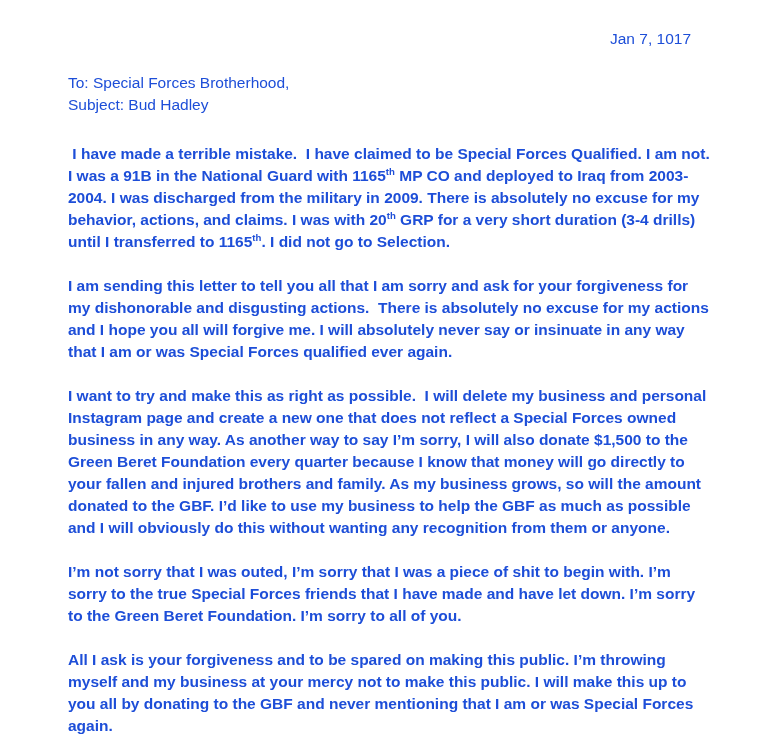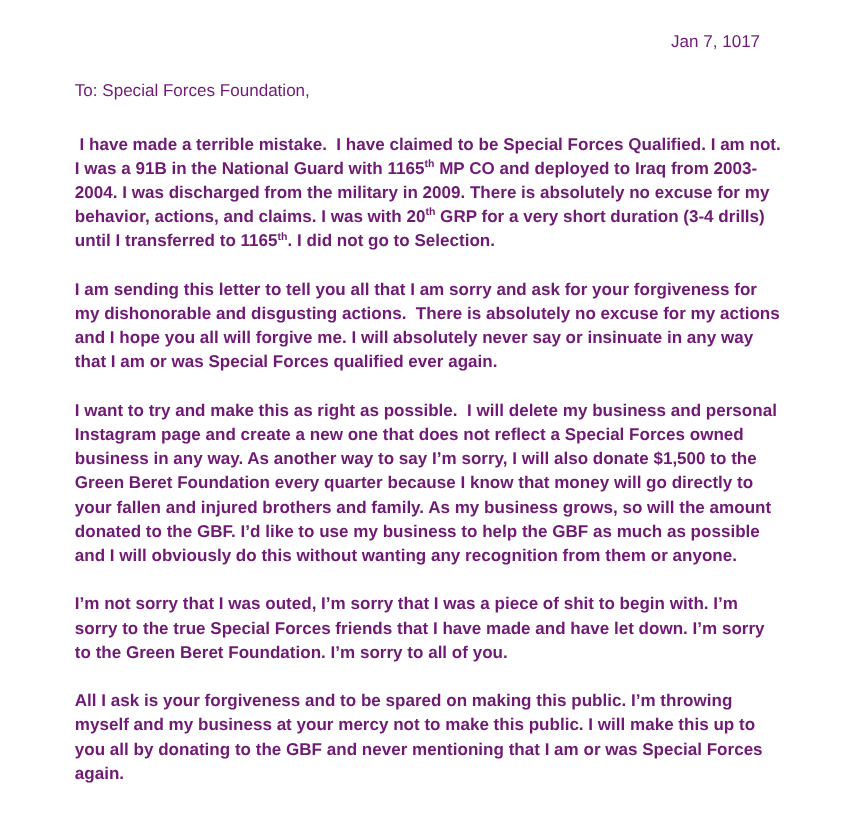--- a/index.html
+++ b/index.html
@@ -10,21 +10,21 @@
   .page {
     position: relative;
     width: 775px;
     height: 754px;
     box-sizing: border-box;
     background: #ffffff;
     padding: 28px 64px 0 68px;
     font-family: "Liberation Sans", sans-serif;
     font-size: 15.5px;
     line-height: 22px;
-    color: #701a75;
+    color: #1d4ed8;
     overflow: hidden;
   }
   .date-line {
     text-align: right;
     padding-right: 20px;
     margin: 0 0 22px 0;
   }
   .addr-line {
     margin: 0;
     white-space: pre-wrap;
@@ -44,21 +44,22 @@
   }
 </style>
 </head>
 <body>
 
 <div class="page">
 
   <p class="date-line">Jan 7, 1017</p>
 
   <div class="header-block">
-    <p class="addr-line">To: Special Forces Foundation,</p>
+    <p class="addr-line">To: Special Forces Brotherhood,</p>
+    <p class="addr-line">Subject: Bud Hadley</p>
   </div>
 
   <div>
       <p class="para"><span> I have made a terrible mistake.  I have claimed to be Special Forces Qualified. I am not. I was a 91B in the National Guard with 1165</span><sup>th</sup><span> MP CO and deployed to Iraq from 2003-2004. I was discharged from the military in 2009. There is absolutely no excuse for my behavior, actions, and claims. I was with 20</span><sup>th</sup><span> GRP for a very short duration (3-4 drills) until I transferred to 1165</span><sup>th</sup><span>. I did not go to Selection.</span></p>
       <p class="para"><span>I am sending this letter to tell you all that I am sorry and ask for your forgiveness for my dishonorable and disgusting actions.  There is absolutely no excuse for my actions and I hope you all will forgive me. I will absolutely never say or insinuate in any way that I am or was Special Forces qualified ever again.</span></p>
       <p class="para"><span>I want to try and make this as right as possible.  I will delete my business and personal Instagram page and create a new one that does not reflect a Special Forces owned business in any way. As another way to say I’m sorry, I will also donate $1,500 to the Green Beret Foundation every quarter because I know that money will go directly to your fallen and injured brothers and family. As my business grows, so will the amount donated to the GBF. I’d like to use my business to help the GBF as much as possible and I will obviously do this without wanting any recognition from them or anyone.</span></p>
       <p class="para"><span>I’m not sorry that I was outed, I’m sorry that I was a piece of shit to begin with. I’m sorry to the true Special Forces friends that I have made and have let down. I’m sorry to the Green Beret Foundation. I’m sorry to all of you.</span></p>
       <p class="para"><span>All I ask is your forgiveness and to be spared on making this public. I’m throwing myself and my business at your mercy not to make this public. I will make this up to you all by donating to the GBF and never mentioning that I am or was Special Forces again.</span></p>
     </div>
 

